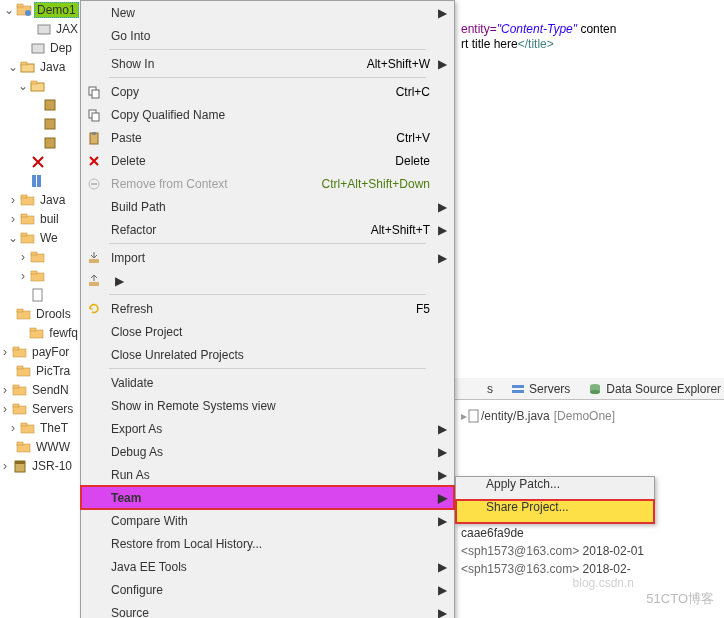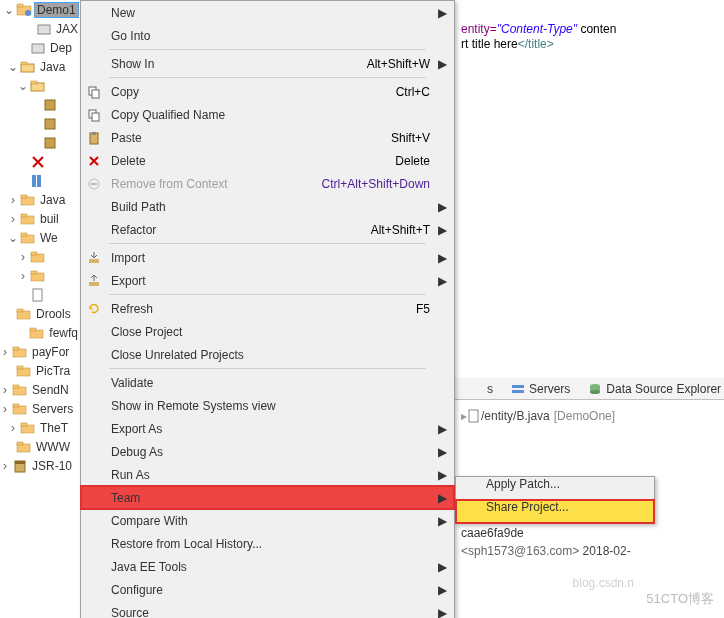--- a/index.html
+++ b/index.html
@@ -3,38 +3,38 @@
 <meta charset="utf-8">
 <style>
 * { margin: 0; padding: 0; box-sizing: border-box; font-family: "Segoe UI", Tahoma, sans-serif; font-size: 12px; }
 body { background: #fff; width: 724px; height: 618px; overflow: hidden; position: relative; }
 
 .tree-panel { position: absolute; left: 0; top: 0; width: 80px; height: 618px; background: #fff; }
 .tree-item { display: flex; align-items: center; height: 19px; padding-left: 6px; white-space: nowrap; color: #333; }
 .tree-item .exp { width: 10px; text-align: center; color: #666; }
 .tree-item .icon { width: 16px; height: 16px; margin: 0 2px; display: inline-flex; align-items: center; justify-content: center; }
 .tree-item .label { padding: 0 2px; }
-.tree-item.selected .label { background: #a3a3a3; border: 1px dotted #3399ff; }
+.tree-item.selected .label { background: #84cc16; border: 1px dotted #3399ff; }
 .highlight-box { border: 2px solid #e03030; }
 
 .svg-folder { fill: #f7c673; stroke: #c08a2e; stroke-width: 0.5; }
 .svg-folder-open { fill: #f7d58a; stroke: #c08a2e; }
 .svg-lib { fill: #5a8fd6; }
 
 .context-menu { position: absolute; left: 80px; top: 0; width: 375px; background: #f0f0f0; border: 1px solid #a0a0a0; box-shadow: 2px 2px 4px rgba(0,0,0,0.25); }
 .context-menu .row { display: flex; align-items: center; height: 23px; }
 .context-menu .row.sep { height: 1px; background: #d0d0d0; margin: 2px 28px 2px 28px; }
-.context-menu .row.selected { background: #ef4444; }
+.context-menu .row.selected { background: #d946ef; font-weight: bold; }
 .context-menu .row.highlighted { outline: 2px solid #e03030; outline-offset: -1px; }
 .context-menu .row.disabled { color: #a0a0a0; }
 .context-menu .icon-cell { width: 26px; display: flex; align-items: center; justify-content: center; }
 .context-menu .label-cell { flex: 1; padding-left: 4px; color: #333; }
 .context-menu .row.disabled .label-cell { color: #a0a0a0; }
 .context-menu .shortcut-cell { color: #000000; padding-right: 8px; }
-.context-menu .row.disabled .shortcut-cell { color: #4c1d95; }
+.context-menu .row.disabled .shortcut-cell { color: #4d7c0f; }
 .context-menu .arrow-cell { width: 16px; color: #333; }
 
 .submenu { position: absolute; left: 455px; top: 476px; width: 200px; background: #f0f0f0; border: 1px solid #a0a0a0; box-shadow: 2px 2px 4px rgba(0,0,0,0.25); }
 .submenu .row { display: flex; height: 23px; }
 .submenu .row.selected { background: #fde047; }
 .submenu .row.highlighted { outline: 2px solid #e03030; outline-offset: -1px; }
 .submenu .icon-cell { width: 26px; }
 .submenu .label-cell { flex: 1; padding-left: 4px; color: #333; }
 
 .editor-area { position: absolute; left: 455px; top: 0; right: 0; height: 370px; background: #fff; padding: 6px; font-family: Consolas, monospace; font-size: 13px; white-space: pre; overflow: hidden; }
@@ -340,20 +340,21 @@
   <div class="br">
     <span style="color:#999">▸ </span>
     <svg width="14" height="14">
         <rect x="2" y="1" width="9" height="12" fill="#fff" stroke="#888"></rect>
       </svg>
     <span>/entity/B.java</span>
     <span style="color:#888;margin-left:4px">[DemoOne]</span>
   </div>
   <div style="height:100px"></div>
   <div class="line"><span class="hash">caae6fa9de</span></div>
+  <div class="line"><span class="auth">&lt;sph1573@163.com&gt;</span> <span>2018-02-01</span></div>
   <div class="line"><span class="auth">&lt;sph1573@163.com&gt;</span> <span>2018-02-</span></div>
 </div>
 
 <div class="context-menu" id="menu-root">
     <div class="row">
       <span class="icon-cell"></span>
       <span class="label-cell">New</span>
       <span class="shortcut-cell"></span>
       <span class="arrow-cell">▶</span>
     </div>
@@ -394,21 +395,21 @@
       <span class="arrow-cell"></span>
     </div>
     <div class="row">
       <span class="icon-cell">
         <svg width="14" height="14">
           <rect x="3" y="2" width="8" height="11" fill="#d9b36b" stroke="#8a6a20"></rect>
           <rect x="5" y="1" width="4" height="3" fill="#888"></rect>
         </svg>
       </span>
       <span class="label-cell">Paste</span>
-      <span class="shortcut-cell">Shift+V</span>
+      <span class="shortcut-cell">Ctrl+V</span>
       <span class="arrow-cell"></span>
     </div>
     <div class="row">
       <span class="icon-cell">
         <svg width="14" height="14">
           <path d="M3 3 L11 11 M11 3 L3 11" stroke="#d00" stroke-width="2"></path>
         </svg>
       </span>
       <span class="label-cell">Delete</span>
       <span class="shortcut-cell">Delete</span>
@@ -449,21 +450,20 @@
       <span class="shortcut-cell"></span>
       <span class="arrow-cell">▶</span>
     </div>
     <div class="row">
       <span class="icon-cell">
         <svg width="14" height="14">
           <rect x="2" y="8" width="10" height="4" fill="#d9b36b"></rect>
           <path d="M7 7 V1 M4 4 L7 1 L10 4" stroke="#666" fill="none"></path>
         </svg>
       </span>
-      <span class="label-cell">Export</span>
       <span class="shortcut-cell"></span>
       <span class="arrow-cell">▶</span>
     </div>
     <div class="row sep"></div>
     <div class="row">
       <span class="icon-cell">
         <svg width="14" height="14">
           <path d="M3 7 A4 4 0 1 1 5 10" fill="none" stroke="#e8b000" stroke-width="1.5"></path>
           <path d="M3 4 V7 H6" fill="none" stroke="#e8b000"></path>
         </svg>

